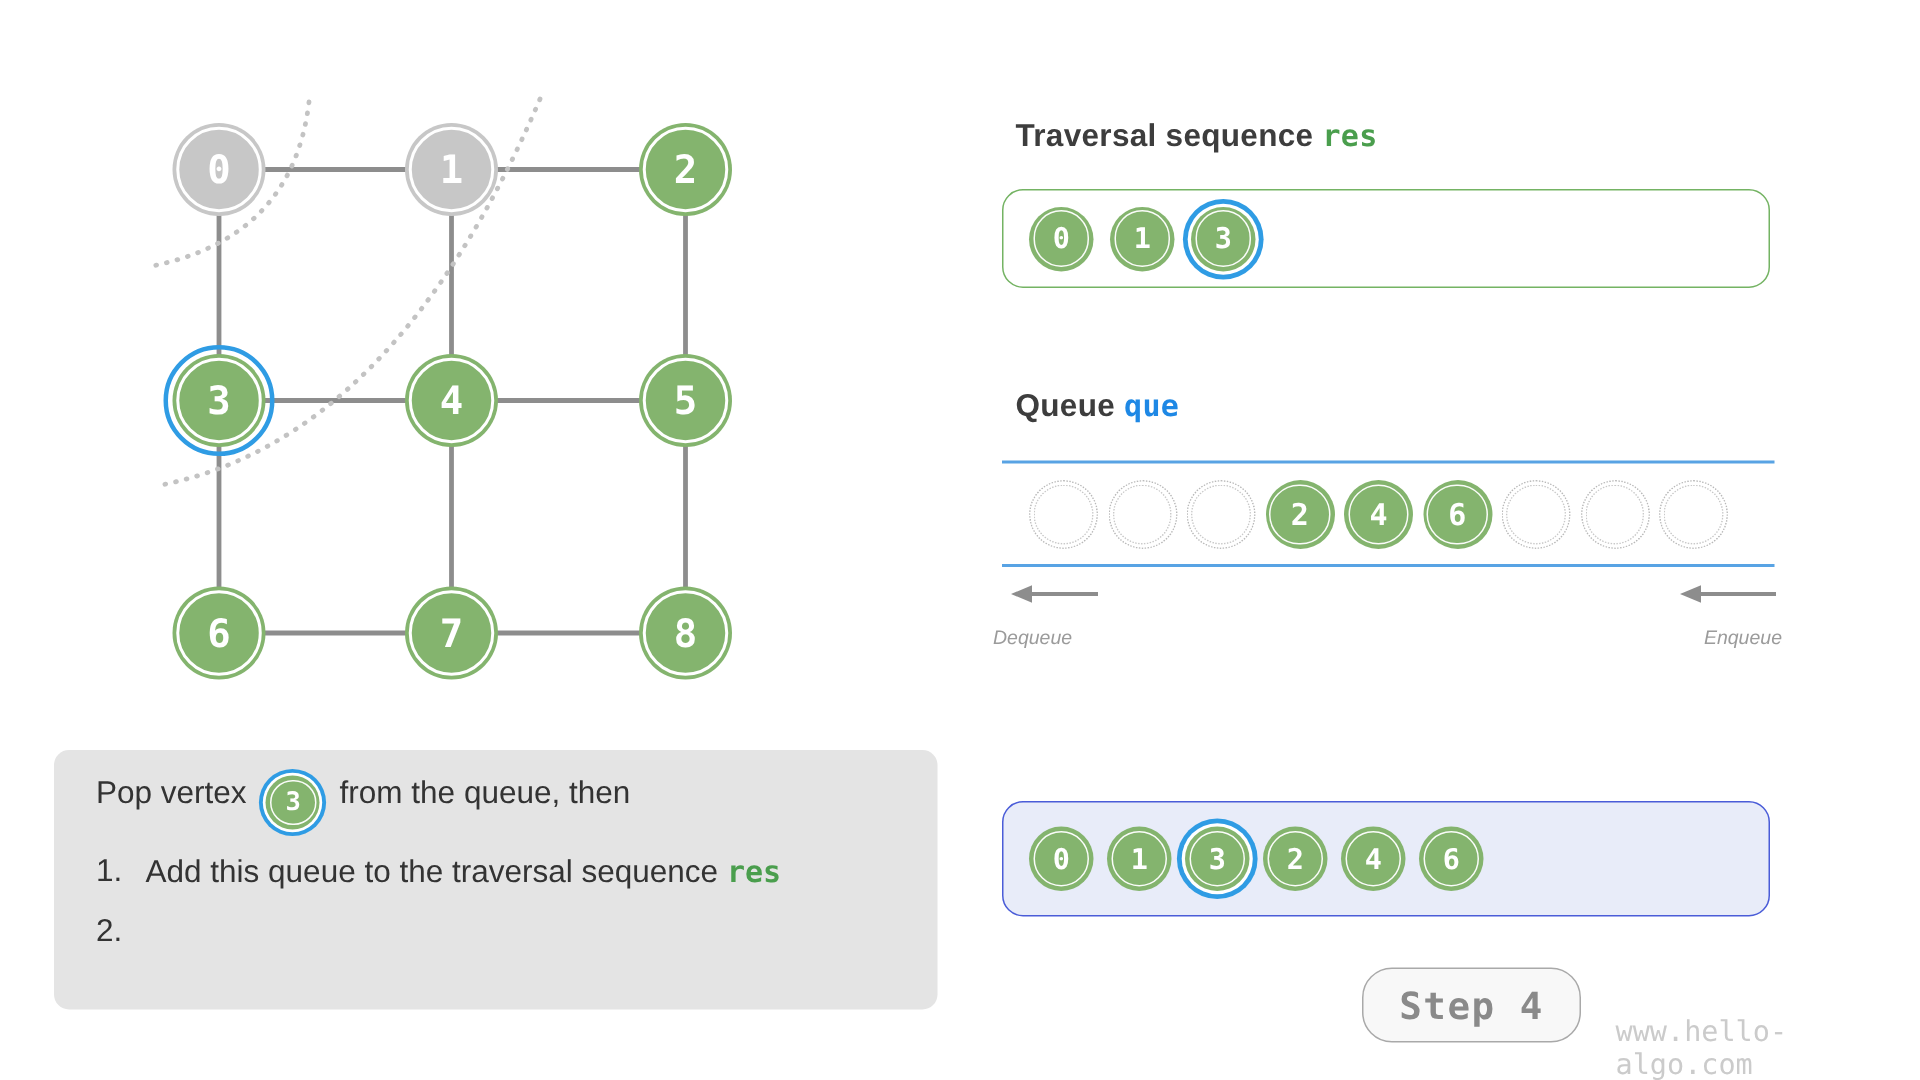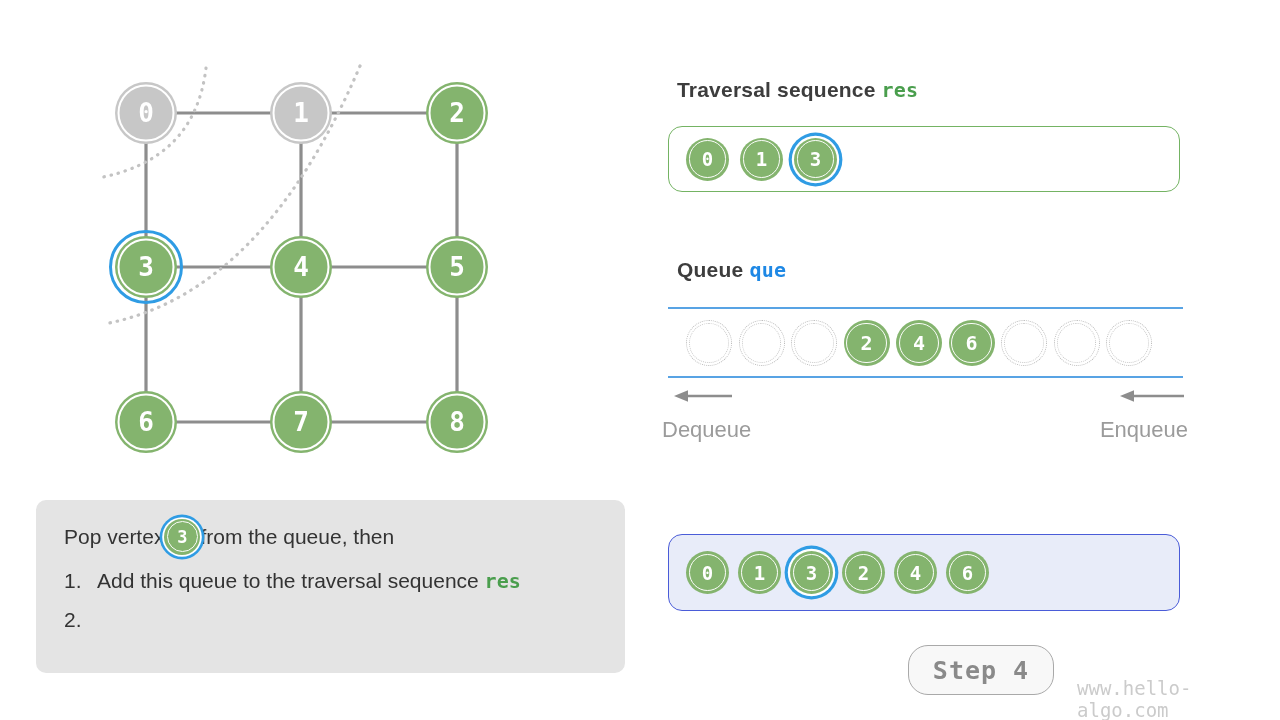--- a/index.html
+++ b/index.html
@@ -31,33 +31,33 @@
 
   
   .res-box{position:absolute;left:668px;top:126px;width:512px;height:66px;box-sizing:border-box;
            border:1.6px solid var(--resborder);border-radius:14px;display:flex;align-items:center;
            padding-left:17px;background:#fff;}
   .res-box .chip-row{gap:11px;}
 
   
   .qline{position:absolute;left:668px;width:515px;height:2px;background:var(--qline);}
   .queue-row{position:absolute;left:686px;top:320px;display:flex;gap:6.5px;align-items:center;}
-  .queue-label{position:absolute;font-size:22px;color:var(--muted);}
+  .queue-label{position:absolute;font-size:13px;color:var(--muted);font-style:italic;}
 
   
   .vis-box{position:absolute;left:668px;top:534px;width:512px;height:77px;box-sizing:border-box;
            border:1.6px solid var(--visborder);border-radius:14px;background:var(--visbg);
            display:flex;align-items:center;padding-left:17px;}
   .vis-box .chip-row{gap:9px;}
 
   
   .note{position:absolute;left:36px;top:500px;width:589px;height:173px;box-sizing:border-box;
         background:var(--notebg);border-radius:10px;color:#333;font-size:21px;
         padding:17px 20px 0 28px;}
-  .note-line1{display:flex;align-items:center;gap:0;height:39px;}
+  .note-line1{display:flex;align-items:flex-start;gap:13px;height:39px;}
   .note-item{display:flex;line-height:28px;margin-top:11px;}
   .note-item .num{width:33px;flex:none;}
   .note .tok{font-size:20px;}
 
   
   .step-btn{position:absolute;left:908px;top:645px;width:146px;height:50px;box-sizing:border-box;
             background:#f8f8f8;border:1.6px solid #a9a9a9;border-radius:20px;
             display:flex;align-items:center;justify-content:center;
             font-family:"DejaVu Sans Mono",monospace;font-weight:bold;font-size:25px;color:#8a8a8a;letter-spacing:1px;}
   .watermark{position:absolute;left:1077px;top:677px;font-family:"DejaVu Sans Mono",monospace;

